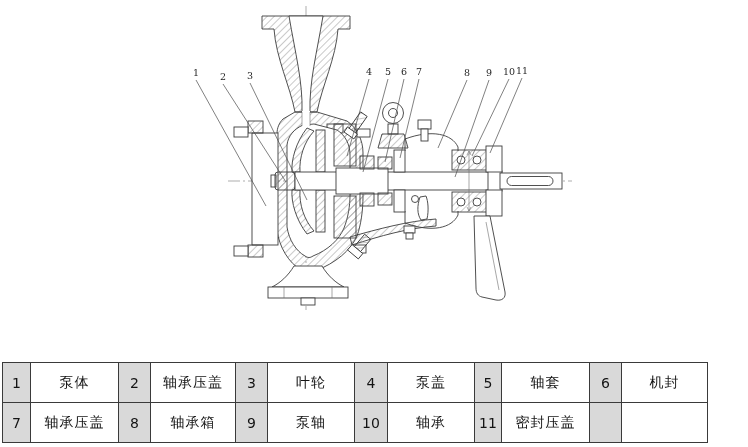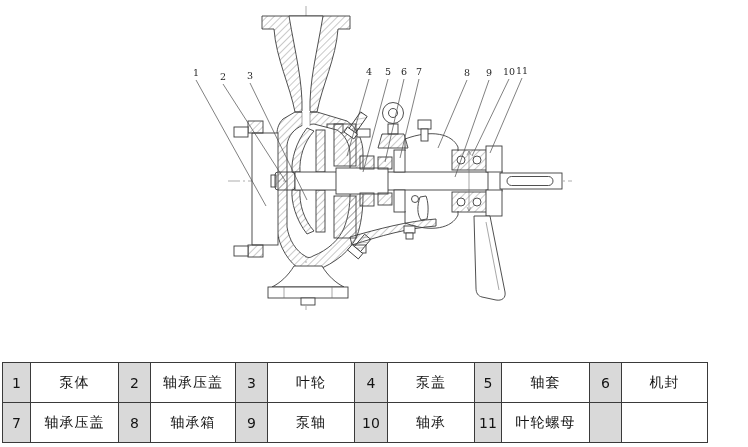--- a/index.html
+++ b/index.html
@@ -223,20 +223,20 @@
         <tr>
           <td class="num">7</td>
           <td class="name">轴承压盖</td>
           <td class="num">8</td>
           <td class="name">轴承箱</td>
           <td class="num">9</td>
           <td class="name">泵轴</td>
           <td class="num">10</td>
           <td class="name">轴承</td>
           <td class="num">11</td>
-          <td class="name">叶轮螺母</td>
+          <td class="name">密封压盖</td>
           <td class="num"></td>
           <td class="name"></td>
         </tr>
       </tbody>
   </table>
 
 </div>
 
 </body></html>

